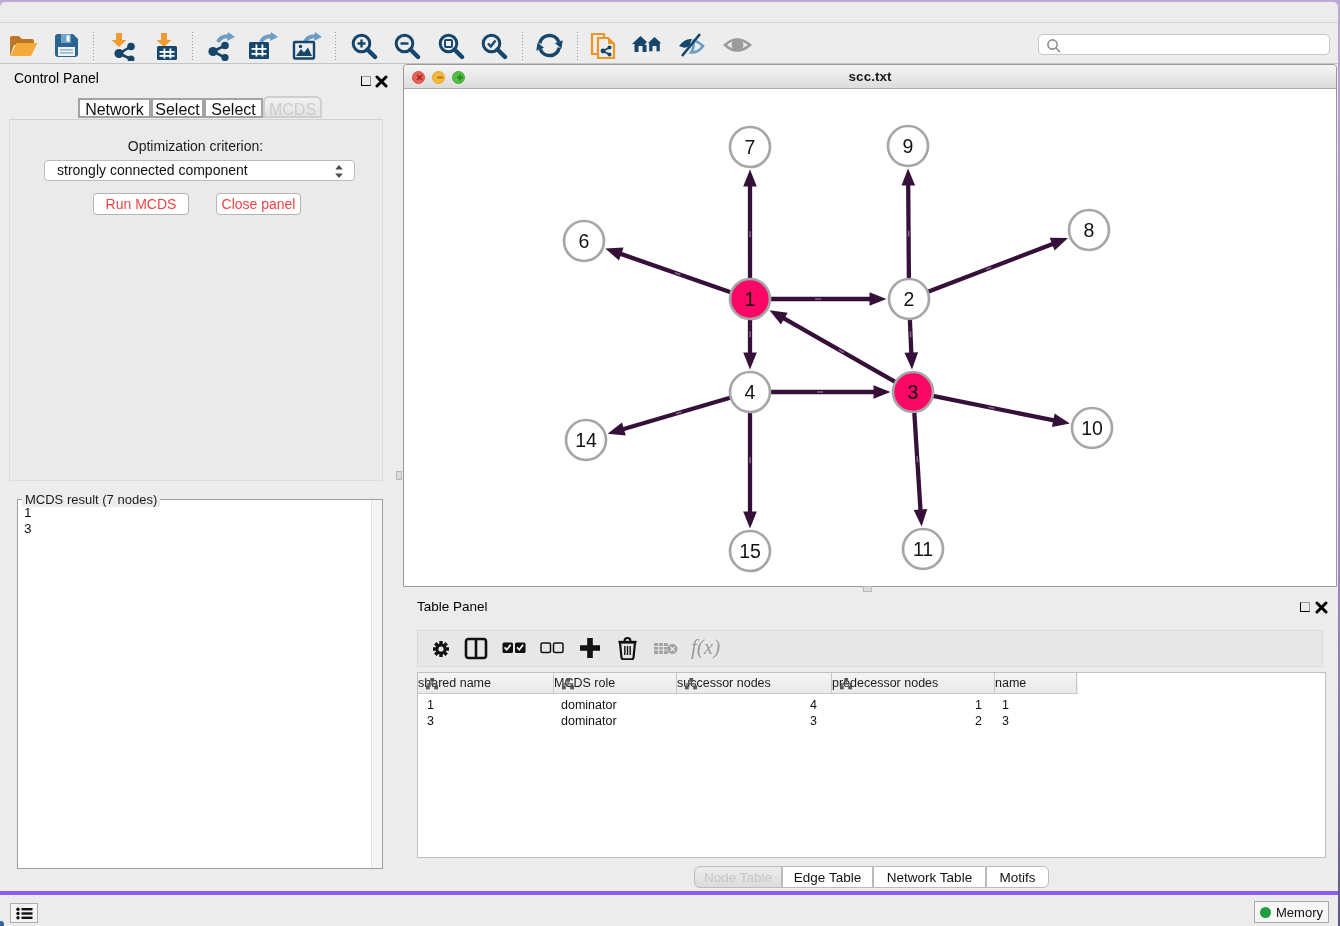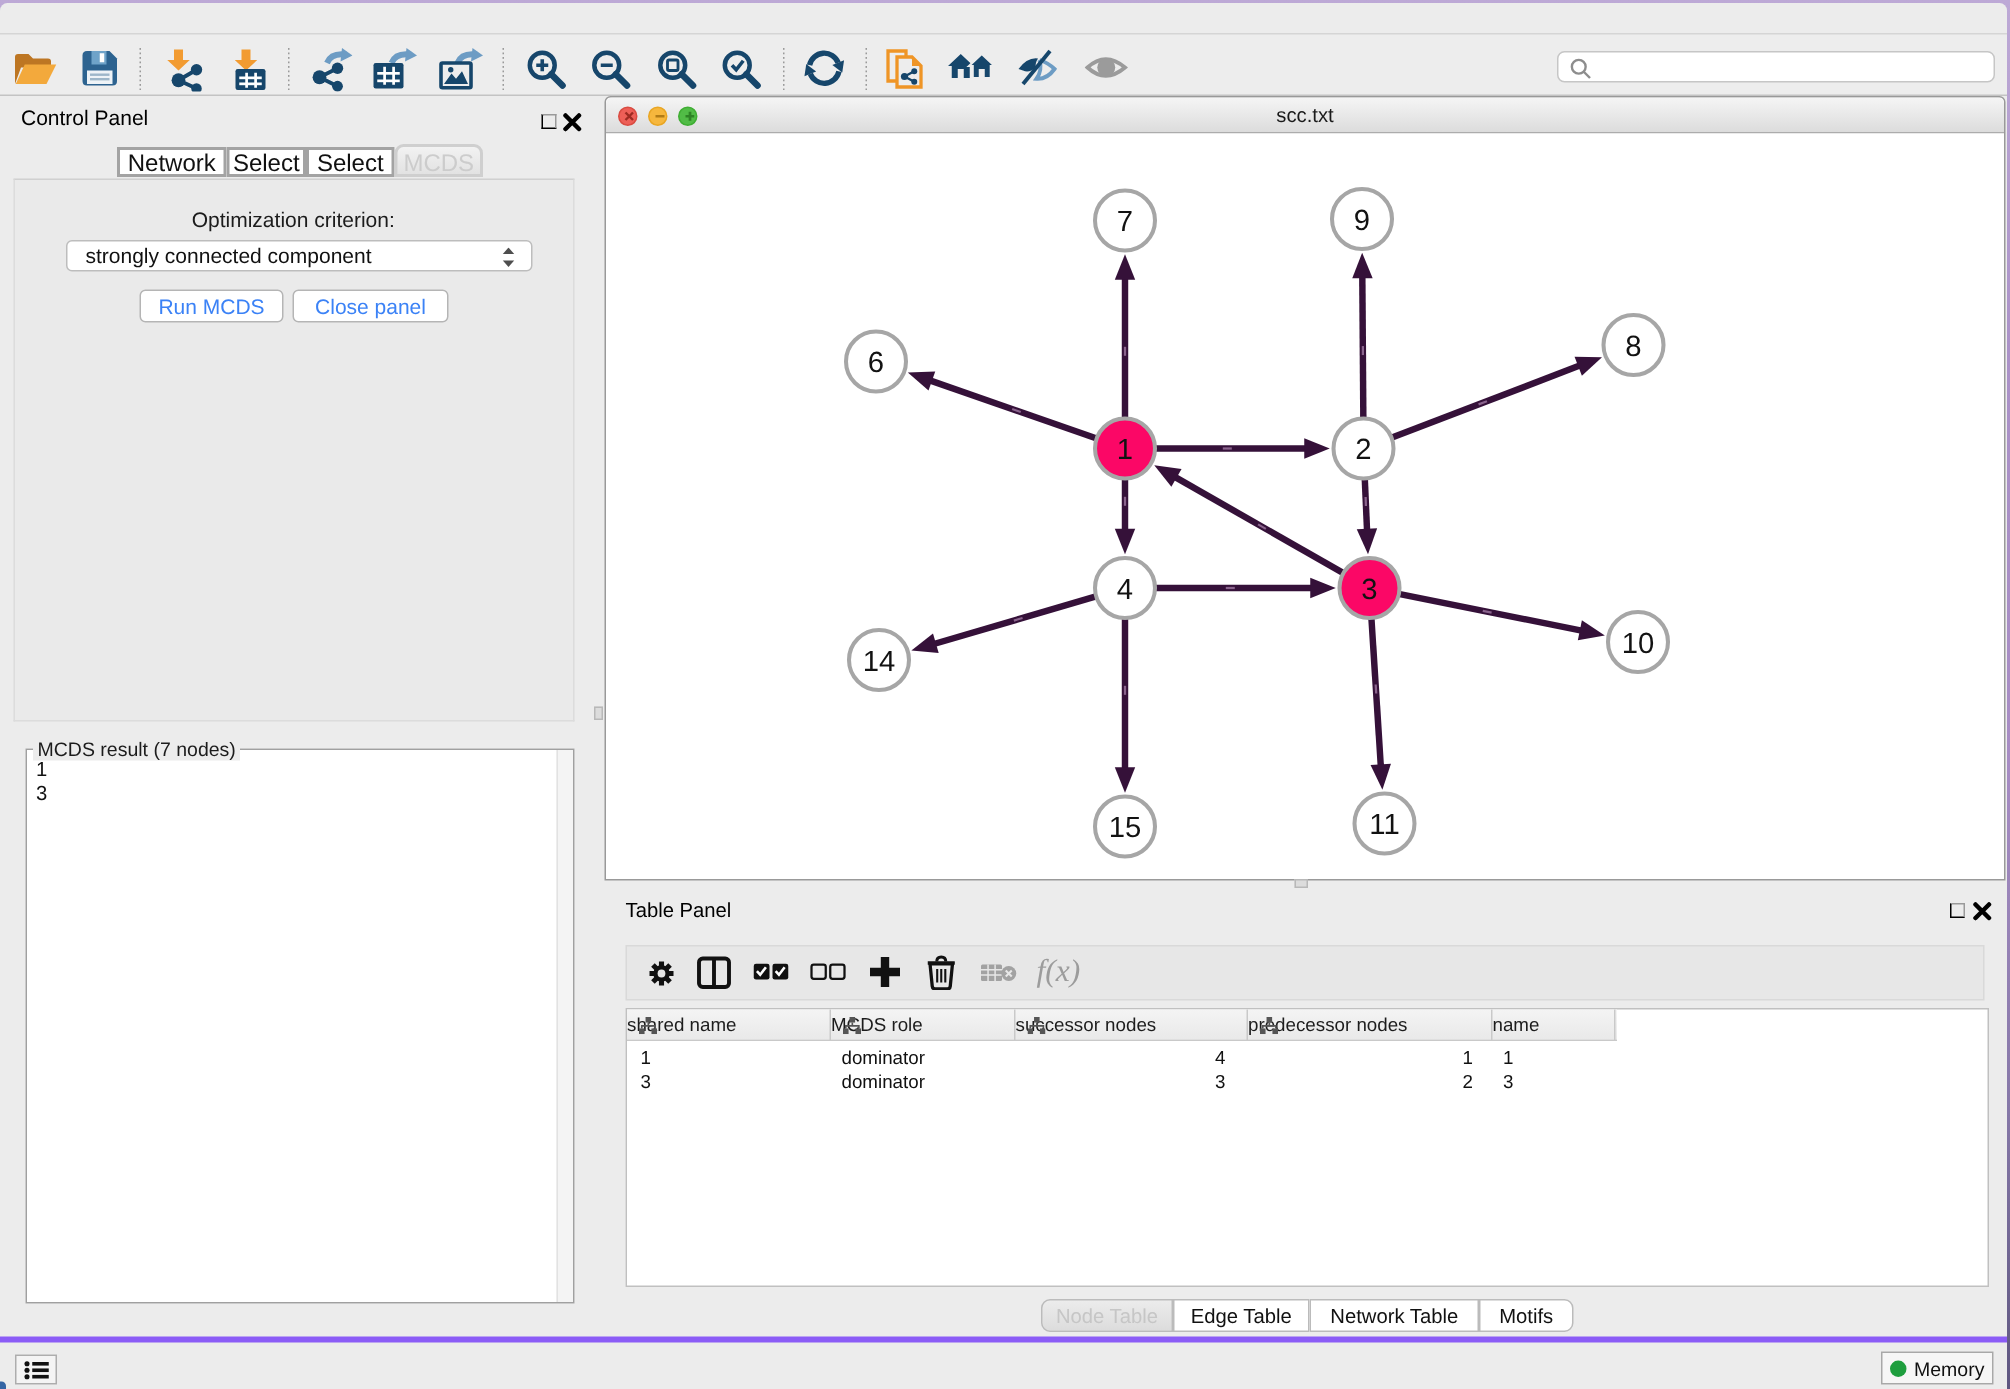--- a/index.html
+++ b/index.html
@@ -18,31 +18,31 @@
 #search{left:1038px;top:11px;width:292px;height:21px;background:#fff;border:1px solid #c6c6c6;border-radius:5px}
 
 #cpanel{left:0;top:61px;width:391px;height:828px}
 .paneltitle{font-size:14px;color:#000000}
 .maxbox{width:10px;height:10px;border:1.6px solid #000;border-top-color:#9a9a9a;border-right-color:#9a9a9a}
 .tab{position:absolute;top:35px;height:20px;background:#fff;border:2px solid #a3a3a3;font-size:16px;color:#111;text-align:center;line-height:19px}
 #tabmcds{top:33px;height:22px;background:linear-gradient(#f2f2f2,#e2e2e2);color:#cccccc;border-radius:6px 6px 0 0;border-color:#cfcfcf;line-height:24px}
 #cpane{left:9px;top:56px;width:374px;height:362px;background:#eaeaea;border:1px solid #dcdcdc;border-top:1px solid #d0d0d0}
 #optlabel{left:0;top:75px;width:391px;text-align:center;font-size:14px;color:#1c1c1c}
 #combo{left:44px;top:97px;width:311px;height:21px;background:#fff;border:1px solid #bdbdbd;border-radius:4px;font-size:14px;color:#111;line-height:19px;padding-left:12px}
-.btn{position:absolute;top:130px;height:22px;background:#fff;border:1px solid #b5b5b5;border-radius:4px;font-size:14px;color:#3b82f6;text-align:center;line-height:20px}
+.btn{position:absolute;top:130px;height:22px;background:#fff;border:1px solid #b5b5b5;border-radius:4px;font-size:14px;color:#ef4444;text-align:center;line-height:20px}
 
 #fs{left:17px;top:436px;width:366px;height:370px;border:1px solid #a0a0a0;background:#fff}
 #fslegend{left:22px;top:429px;background:#ececec;padding:0 3px;font-size:13px;color:#1c1c1c}
 #fstext{left:24px;top:442px;font-size:13.5px;color:#111;line-height:16px}
 #fssb{left:371px;top:437px;width:11px;height:368px;background:#f4f4f4;border-left:1px solid #e2e2e2}
 
 #netwin{left:403px;top:62px;width:934px;height:523px;background:#fff;border:1px solid #999;border-radius:4px 4px 0 0}
 #nettitle{left:0;top:0;width:932px;height:24px;background:linear-gradient(#f5f5f5,#dcdcdc);border-bottom:1px solid #acacac;border-radius:4px 4px 0 0}
 .tl{position:absolute;top:6px;width:13px;height:13px;border-radius:50%}
-#netname{width:100%;text-align:center;top:4px;font-size:13.5px;font-weight:normal;color:#1a1a1a}
+#netname{width:100%;text-align:center;top:4px;font-size:13.5px;font-weight:bold;color:#1a1a1a}
 #graph{left:0px;top:24px}
 
 #tpanel{left:403px;top:591px;width:934px;height:298px}
 #ttoolbar{left:14px;top:37px;width:906px;height:37px;background:#e7e7e7;border:1px solid #d9d9d9}
 #ttable{left:14px;top:79px;width:909px;height:186px;background:#fff;border:1px solid #c0c0c0}
 #thead{left:0;top:0;width:660px;height:21px;background:linear-gradient(#f4f4f4,#e9e9e9);border-bottom:1px solid #c9c9c9}
 .hier{width:12px;height:12px;position:absolute;left:8px;top:5px;fill:#555}
 .th{position:absolute;top:0;height:21px;border-right:1px solid #c9c9c9;font-size:12.5px;color:#1c1c1c;text-align:left;line-height:21px}
 .td{position:absolute;font-size:12.5px;color:#111;height:16px;line-height:16px}
 .btab{position:absolute;top:273px;height:22px;background:#fff;border:1px solid #bbb;font-size:13.5px;color:#111;text-align:center;line-height:21px}
@@ -181,21 +181,21 @@
  <div class="tab" id="tabmcds" style="left:263px;width:59px">MCDS</div>
  <div class="abs" id="cpane"></div>
  <div class="abs" id="combo">strongly connected component
   <svg style="position:absolute;right:10px;top:4px" width="10" height="13" viewBox="0 0 10 13">
    <path d="M5 0 L8.8 4.4 H1.2 z" fill="#4e4e4e"></path>
           <path d="M5 13 L1.2 8.6 h7.6 z" fill="#4e4e4e"></path>
   </svg>
  </div>
  <div class="abs" id="optlabel">Optimization criterion:</div>
  <div class="btn" style="left:93px;width:96px">Run MCDS</div>
- <div class="btn" style="left:195px;width:104px">Close panel</div>
+ <div class="btn" style="left:216px;width:85px">Close panel</div>
  <div class="abs" id="fs"></div>
  <div class="abs" id="fssb"></div>
  <div class="abs" id="fslegend">MCDS result (7 nodes)</div>
  <div class="abs" id="fstext">1<br>3</div>
 </div>
 
 <div class="abs" id="netwin">
  <div class="abs" id="nettitle">
   <span class="tl" style="left:8px;background:#ed5f57;border:1px solid #d94c42"></span>
   <span class="tl" style="left:28px;background:#f6b73d;border:1px solid #e9a623"></span>

